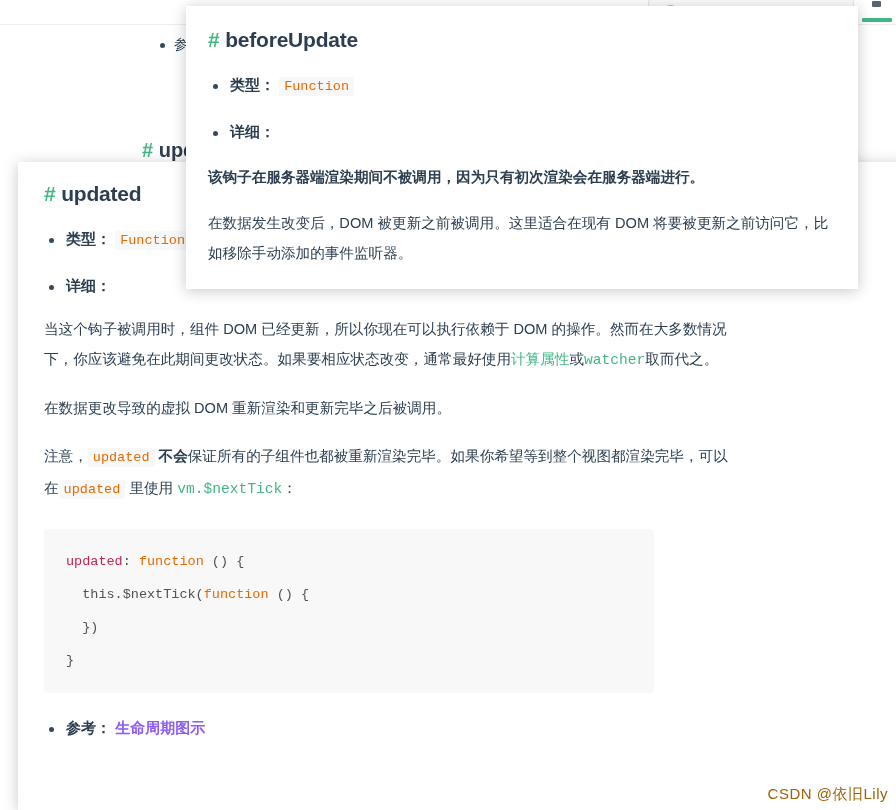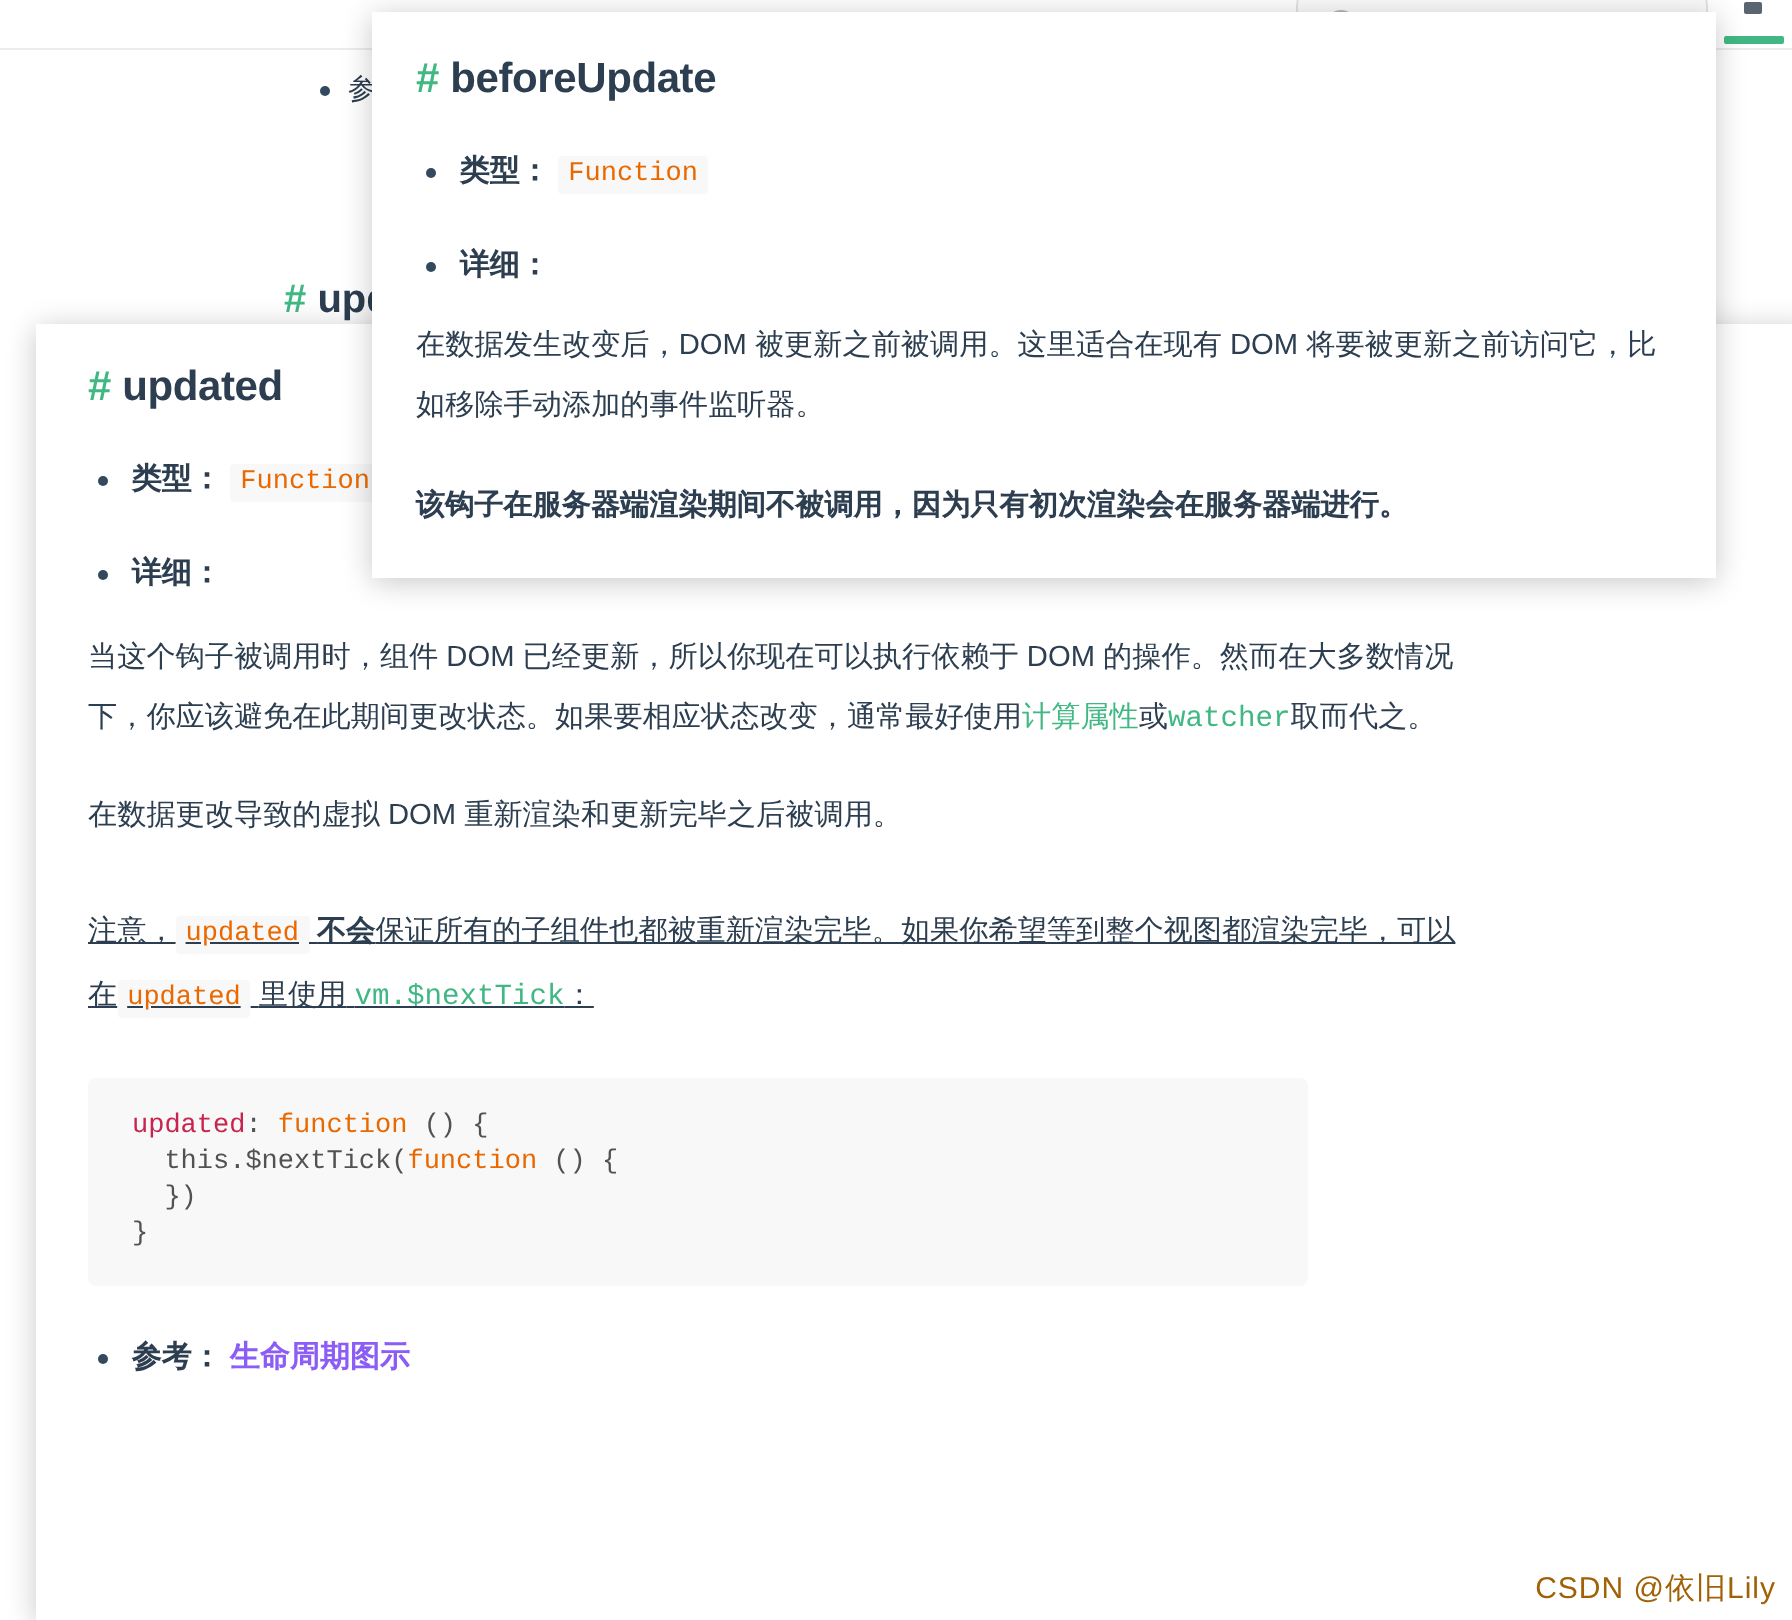--- a/index.html
+++ b/index.html
@@ -52,28 +52,28 @@
   .codefont{font-family:"Liberation Mono","DejaVu Sans Mono",monospace;}
 
   
   #card-updated{left:18px;top:162px;width:888px;height:648px;}
   #card-updated .inner{padding:16px 26px 0 26px;}
   #u-title{margin-top:4px;}
   #u-b1{margin-top:24px;}
   #u-b2{margin-top:28px;}
   #u-p1{margin-top:18px;}
   #u-p2{margin-top:18px;width:690px;}
-  #u-p3{margin-top:28px;width:690px;text-decoration:underline;}
+  #u-p3{margin-top:18px;width:690px;}
   #u-code{
     margin-top:24px;background:#f8f8f8;border-radius:4px;
     padding:16px 22px;width:610px;box-sizing:border-box;
   }
   #u-code pre{
     margin:0;font-family:"Liberation Mono","DejaVu Sans Mono",monospace;
-    font-size:13.5px;line-height:18px;color:#525252;white-space:pre;
+    font-size:13.5px;line-height:33px;color:#525252;white-space:pre;
   }
   .k-fn{color:#e96900;}
   .k-prop{color:#c7254e;}
   .k-com{color:#999;}
   #u-p4{margin-top:26px;font-weight:700;}
   #u-b3{margin-top:26px;}
 
   
   #card-before{left:186px;top:6px;width:672px;height:283px;}
   #card-before .inner{padding:18px 36px 0 22px;}
@@ -184,23 +184,23 @@
 
     <div class="bullet" id="b-b1">
       <span>类型：</span>
       <span class="inline-code">Function</span>
     </div>
 
     <div class="bullet" id="b-b2">
       <span>详细：</span>
     </div>
 
+    <p class="para strong" id="b-p2">该钩子在服务器端渲染期间不被调用，因为只有初次渲染会在服务器端进行。</p>
+
     <p class="para" id="b-p1">在数据发生改变后，DOM 被更新之前被调用。这里适合在现有 DOM 将要被更新之前访问它，比如移除手动添加的事件监听器。</p>
-
-    <p class="para strong" id="b-p2">该钩子在服务器端渲染期间不被调用，因为只有初次渲染会在服务器端进行。</p>
 
   </div>
 </div>
 
 <div id="card-diagram">
   <svg width="430" height="354" viewBox="0 0 430 354">
     <defs>
       <marker id="arrGray" markerWidth="8" markerHeight="8" refX="4" refY="4" orient="auto">
         <path d="M1,1 L7,4 L1,7 z" fill="#7a8b96"></path>
       </marker>

